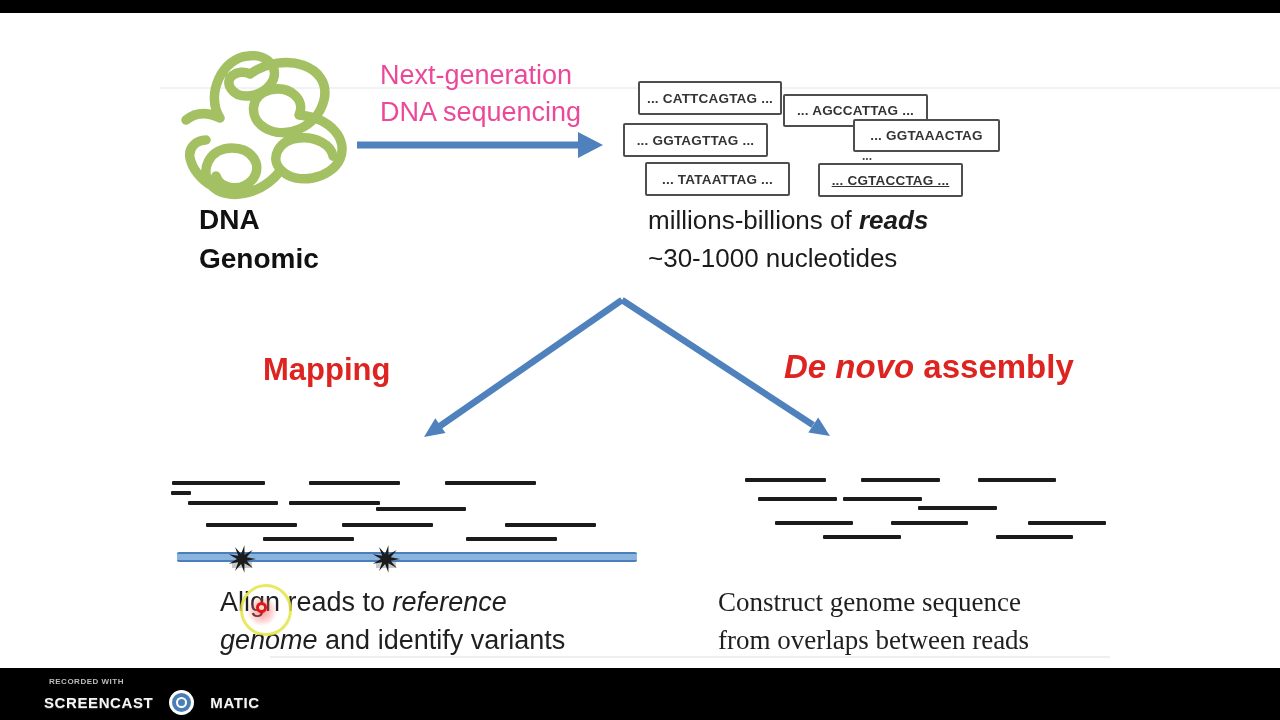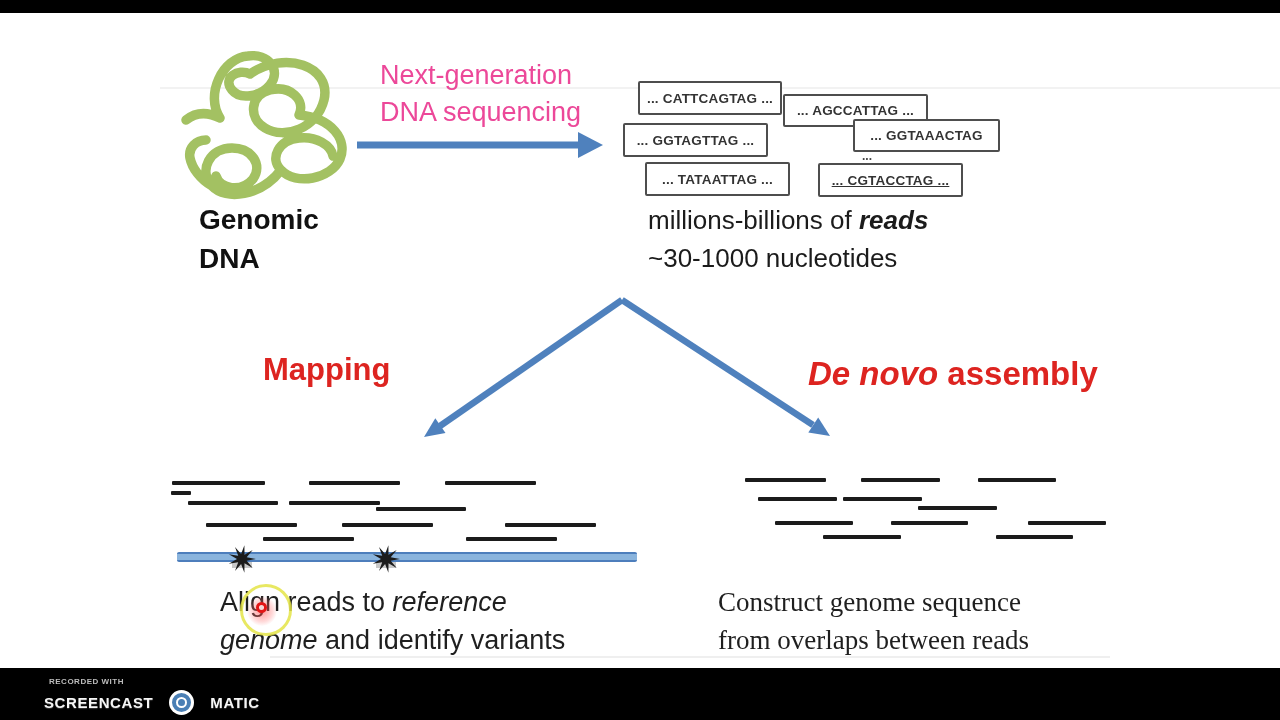--- a/index.html
+++ b/index.html
@@ -26,21 +26,21 @@
     display:flex;align-items:center;justify-content:center;
     font-size:13.5px;font-weight:bold;color:#333;letter-spacing:.2px;
   }
   #reads-ellipsis{left:862px;top:149px;font-size:12px;font-weight:bold;color:#444;z-index:4;}
   #reads-summary{left:648px;top:201px;font-size:26px;line-height:38px;color:#1b1b1b;}
   #reads-summary .em{font-weight:bold;font-style:italic;}
   #summary-line2{display:block;}
 
   .branch-title{font-weight:bold;color:var(--red,#dd2420);}
   #mapping-title{left:263px;top:352px;font-size:31px;}
-  #denovo-title{left:808px;top:348px;font-size:33px;margin-top:7px;}
+  #denovo-title{left:784px;top:348px;font-size:33px;}
   #denovo-title .it{font-style:italic;}
 
   .read-seg{position:absolute;z-index:2;height:4px;background:#1b1b1b;border-radius:1px;}
   #reference-line{
     position:absolute;z-index:1;left:177px;top:552px;width:460px;height:6px;
     background:var(--ref-fill,#8ab4dd);
     border-top:2px solid var(--ref-edge,#4d7ebc);border-bottom:2px solid var(--ref-edge,#4d7ebc);
     border-radius:2px;
   }
   .caption{font-size:27px;line-height:38px;color:#1f1f1f;}
@@ -106,22 +106,22 @@
     <rect class="star-shadow" x="376" y="562" width="20" height="6"></rect>
     <use class="star" href="#star" transform="translate(242,559)"></use>
     <use class="star" href="#star" transform="translate(386,559)"></use>
   </svg>
 
   <div class="txt" id="nextgen-label">
     <span class="cap-line">Next-generation</span>
     <span class="cap-line">DNA sequencing</span>
   </div>
   <div class="txt" id="genomic-label">
+    <span class="cap-line">DNA</span>
     <span class="cap-line">Genomic</span>
-    <span class="cap-line">DNA</span>
   </div>
 
   <div class="read-box" style="left:638px;top:81px;width:140px;height:30px;">... CATTCAGTAG ...</div>
   <div class="read-box" style="left:783px;top:94px;width:141px;height:29px;">... AGCCATTAG ...</div>
   <div class="read-box" style="left:623px;top:123px;width:141px;height:30px;">... GGTAGTTAG ...</div>
   <div class="read-box" style="left:853px;top:119px;width:143px;height:29px;">... GGTAAACTAG</div>
   <div class="read-box" style="left:645px;top:162px;width:141px;height:30px;">... TATAATTAG ...</div>
   <div class="read-box" style="left:818px;top:163px;width:141px;height:30px;text-decoration:underline;">... CGTACCTAG ...</div>
   <div class="txt" id="reads-ellipsis">...</div>
 

